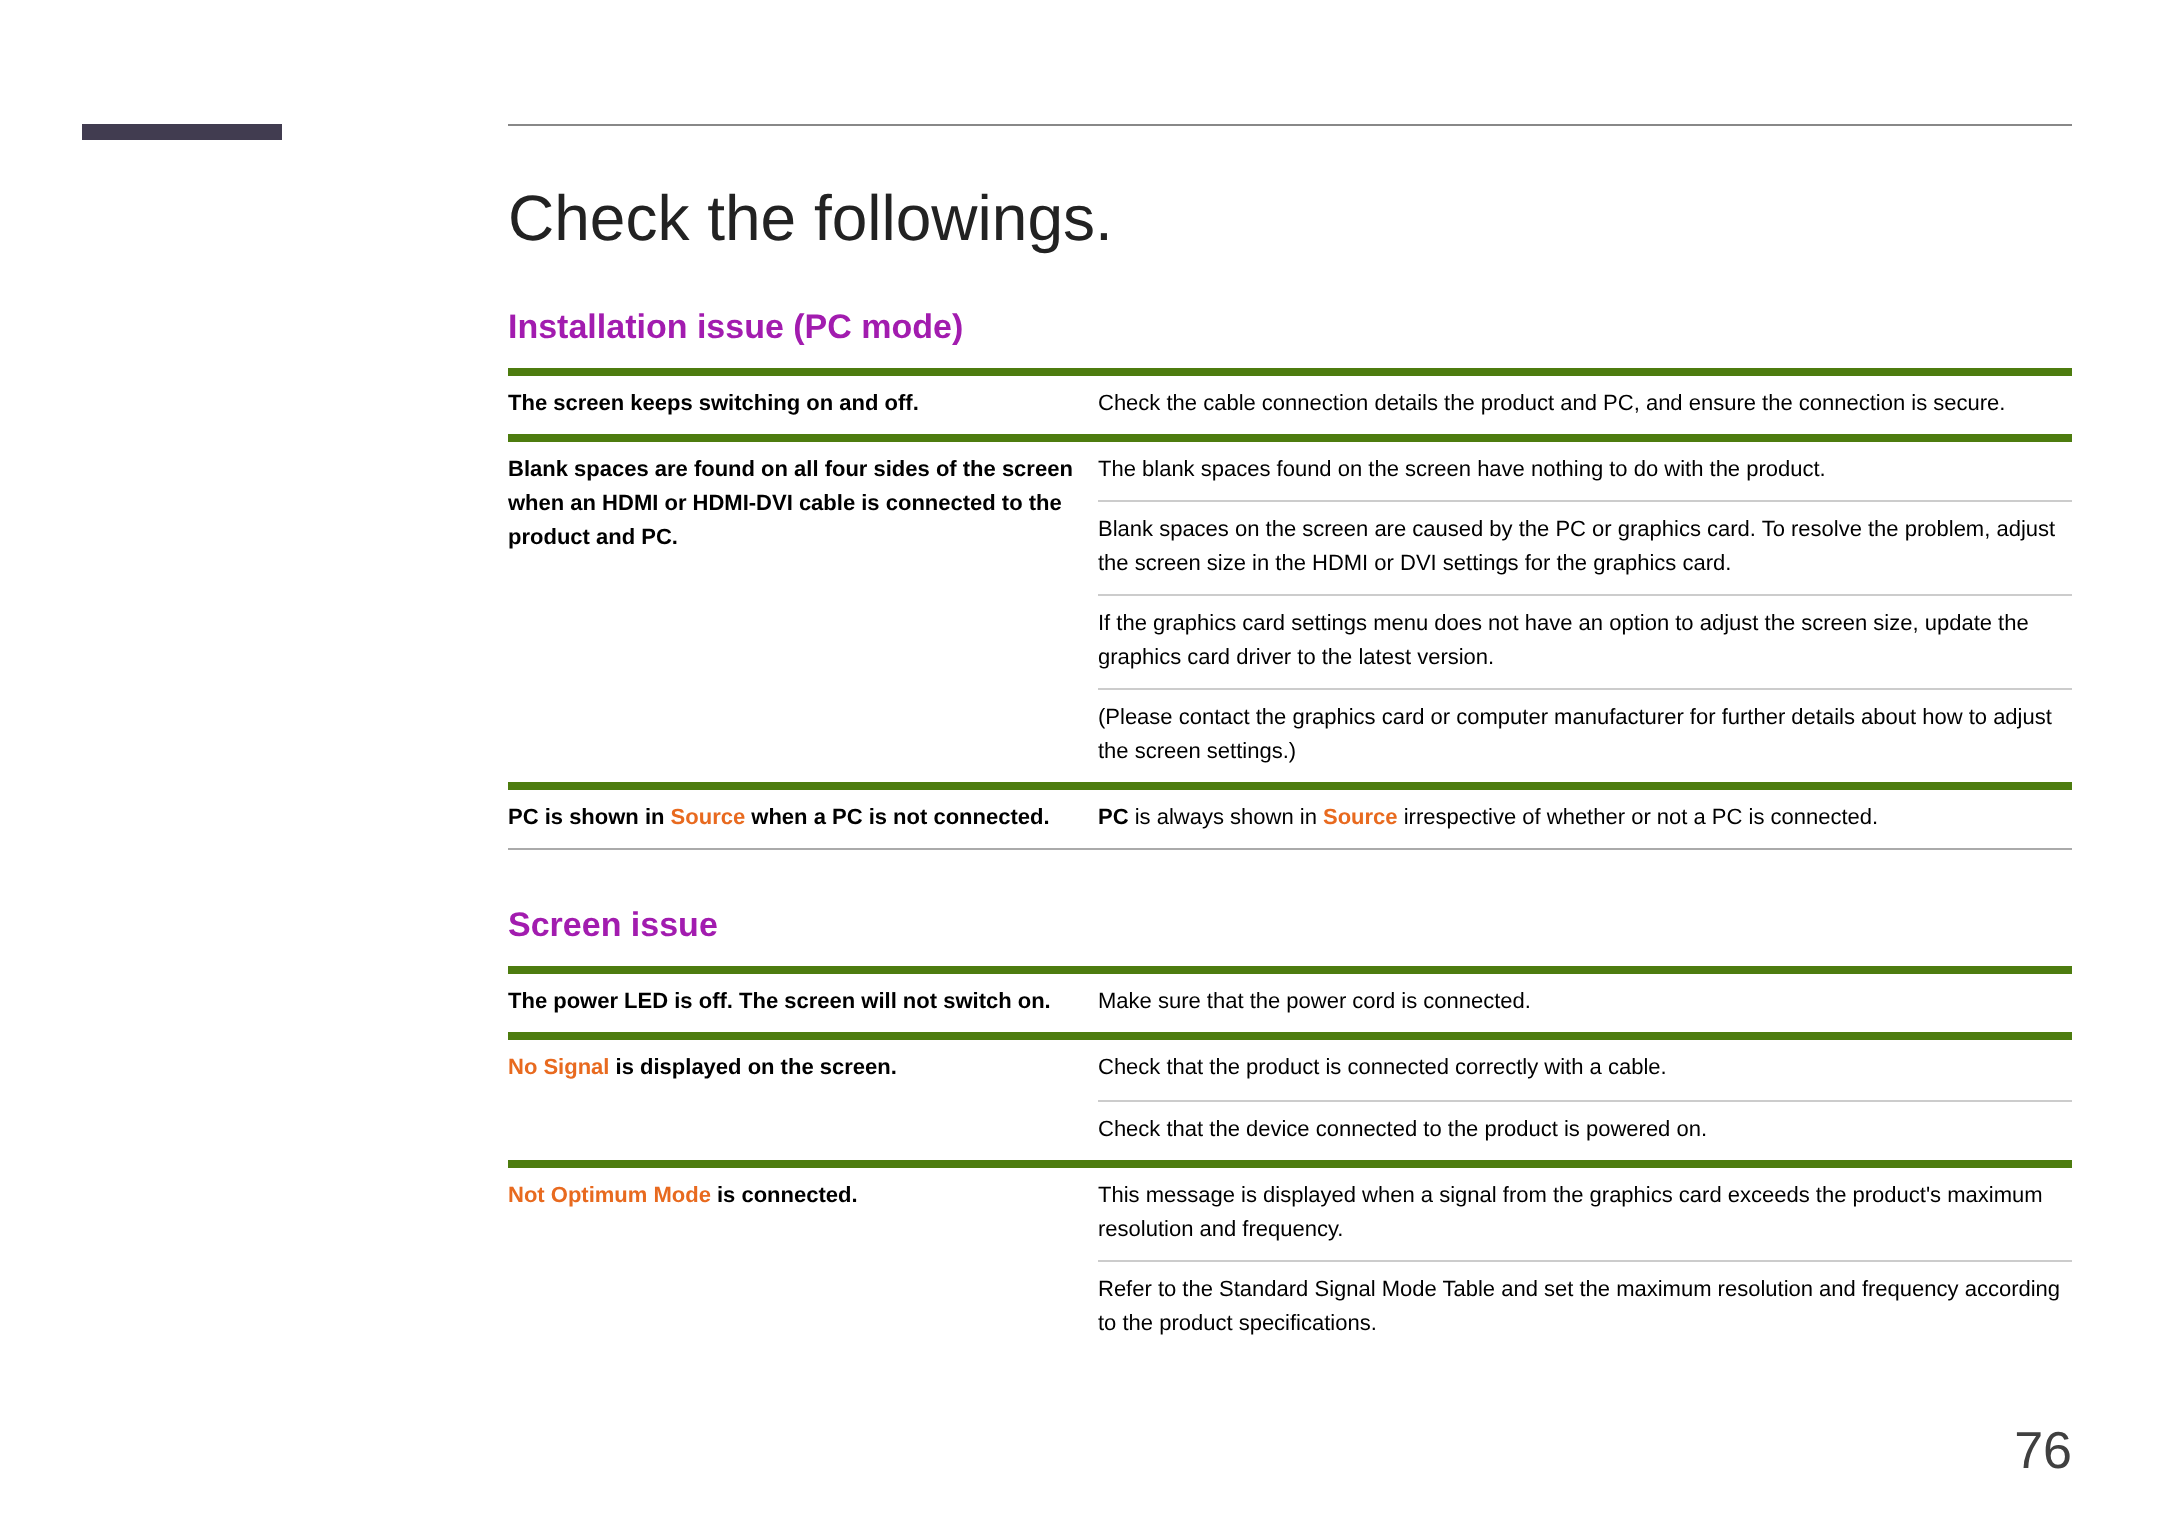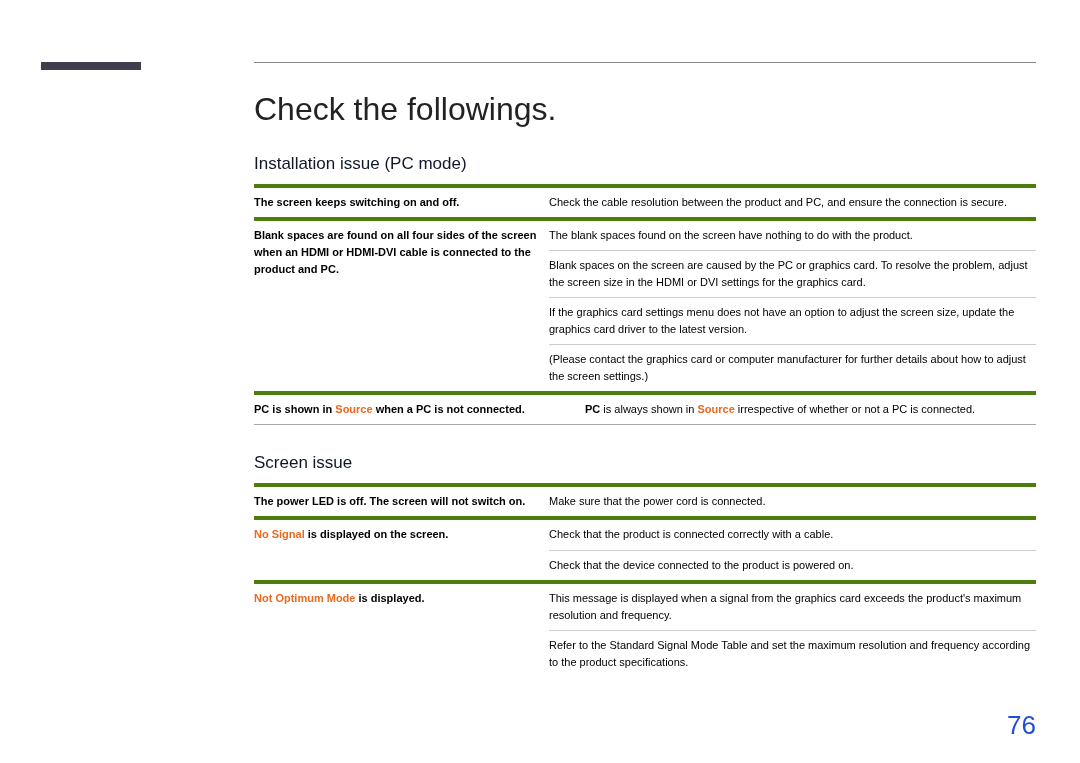--- a/index.html
+++ b/index.html
@@ -31,31 +31,31 @@
     margin-bottom: 28px;
   }
   h1 {
     font-size: 32px;
     font-weight: 400;
     color: #222;
     margin-bottom: 26px;
   }
   h2 {
     font-size: 17px;
-    font-weight: 400;
-    color: #0f172a;
+    font-weight: 700;
+    color: #a21caf;
     margin-bottom: 10px;
     margin-top: 6px;
   }
   .row {
     display: flex;
     border-top: 4px solid #4d7c0f;
     padding: 6px 0 6px 0;
   }
-  .row.last { border-bottom: 1px solid #aaa; gap: 36px; }
+  .row.last { border-bottom: 1px solid #aaa; }
   .left {
     flex: 0 0 295px;
     font-size: 11px;
     font-weight: 700;
     line-height: 1.55;
     padding-right: 12px;
   }
   .right {
     flex: 1;
     font-size: 11px;
@@ -63,39 +63,39 @@
   }
   .right .sub + .sub { border-top: 1px solid #ccc; margin-top: 6px; padding-top: 6px; }
   .sub { display: block; }
   .orange { color: #e86a1f; font-weight: 700; }
   .page-num {
     position: absolute;
     bottom: 22px;
     right: 44px;
     font-size: 26px;
     font-weight: 300;
-    color: #1d4ed8;
+    color: #404040;
   }
   .sect-gap { height: 22px; }
 </style>
 </head>
 <body>
 
 <div class="accent-bar"></div>
 
 <div class="content">
   <hr class="hr-top">
   <h1>Check the followings.</h1>
 
   <h2>Installation issue (PC mode)</h2>
 
   <div class="row">
     <div class="left">The screen keeps switching on and off.</div>
     <div class="right">
-      <span class="sub">Check the cable resolution between the product and PC, and ensure the connection is secure.</span>
+      <span class="sub">Check the cable connection details the product and PC, and ensure the connection is secure.</span>
     </div>
   </div>
 
   <div class="row">
     <div class="left">Blank spaces are found on all four sides of the screen when an HDMI or HDMI-DVI cable is connected to the product and PC.</div>
     <div class="right">
       <span class="sub">The blank spaces found on the screen have nothing to do with the product.</span>
       <span class="sub">Blank spaces on the screen are caused by the PC or graphics card. To resolve the problem, adjust the screen size in the HDMI or DVI settings for the graphics card.</span>
       <span class="sub">If the graphics card settings menu does not have an option to adjust the screen size, update the graphics card driver to the latest version.</span>
       <span class="sub">(Please contact the graphics card or computer manufacturer for further details about how to adjust the screen settings.)</span>
@@ -129,21 +129,21 @@
       <span class="orange">No Signal</span><span> is displayed on the screen.</span>
     </div>
     <div class="right">
       <span class="sub">Check that the product is connected correctly with a cable.</span>
       <span class="sub">Check that the device connected to the product is powered on.</span>
     </div>
   </div>
 
   <div class="row">
     <div class="left">
-      <span class="orange">Not Optimum Mode</span><span> is displayed.</span>
+      <span class="orange">Not Optimum Mode</span><span> is connected.</span>
     </div>
     <div class="right">
       <span class="sub">This message is displayed when a signal from the graphics card exceeds the product's maximum resolution and frequency.</span>
       <span class="sub">Refer to the Standard Signal Mode Table and set the maximum resolution and frequency according to the product specifications.</span>
     </div>
   </div>
 
 
 </div>
 

